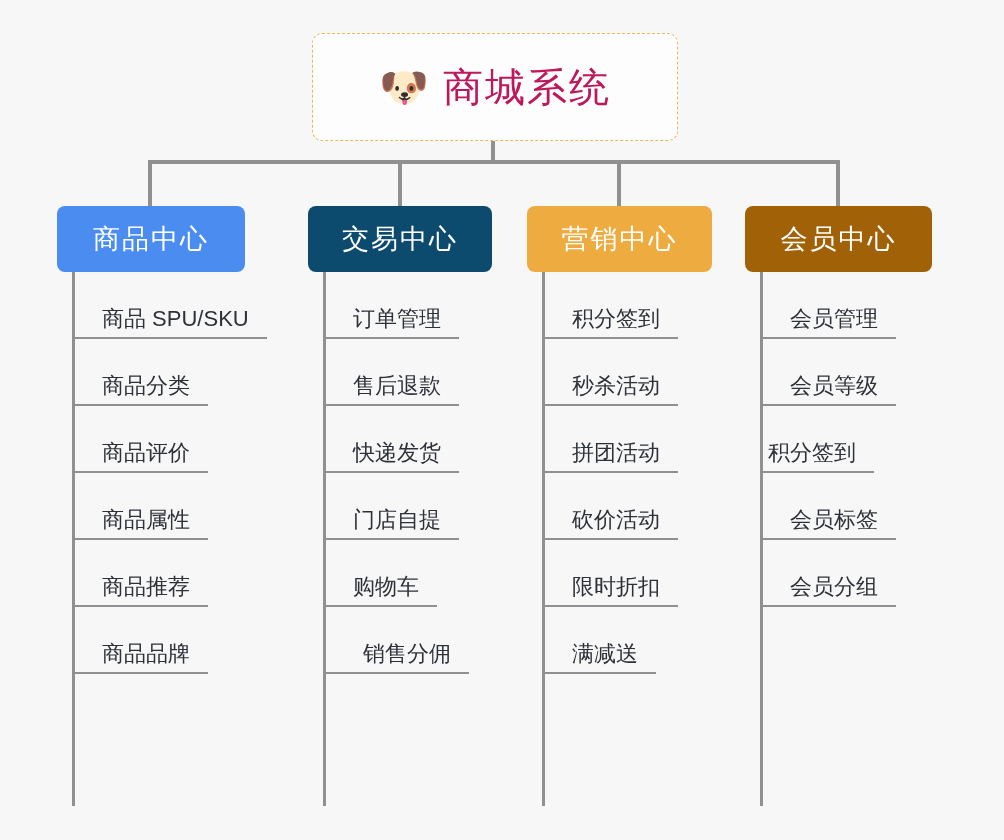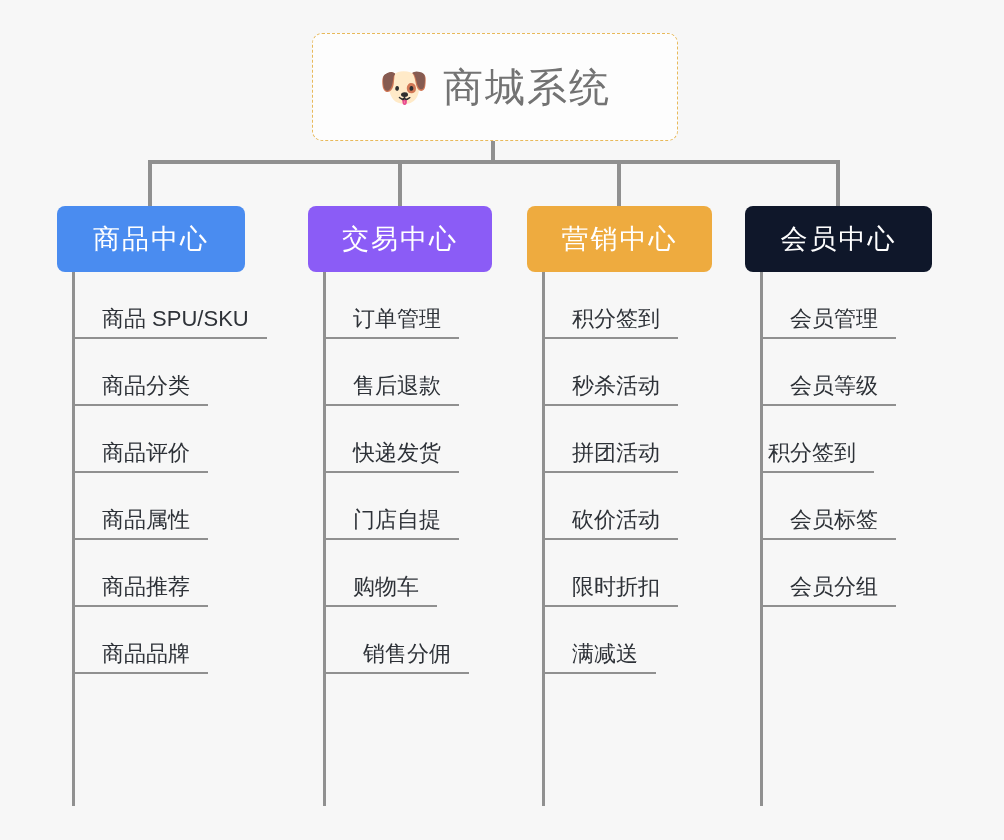--- a/index.html
+++ b/index.html
@@ -120,21 +120,21 @@
     line-height: 1.1;
   }
 </style>
 </head>
 <body style="background: rgb(247, 247, 247);">
 
 <div id="canvas">
 
   <div class="root-node" style="border-color: rgb(232, 185, 90);">
     <span class="root-icon">🐶</span>
-    <span class="root-title" style="color: #737373;">商城系统</span>
+    <span class="root-title" style="color: #be185d;">商城系统</span>
   </div>
 
   <div class="conn conn-stub" style="background: rgb(144, 144, 144);"></div>
   <div class="conn conn-bus" style="background: rgb(144, 144, 144);"></div>
   <div class="conn conn-drop" style="left: 148px; background: rgb(144, 144, 144);"></div>
   <div class="conn conn-drop" style="left: 398px; background: rgb(144, 144, 144);"></div>
   <div class="conn conn-drop" style="left: 617px; background: rgb(144, 144, 144);"></div>
   <div class="conn conn-drop" style="left: 836px; background: rgb(144, 144, 144);"></div>
 
   <div class="column" id="col-0" style="left:57px; width:188px;">
@@ -158,21 +158,21 @@
       <div class="leaf-item">
           <span class="leaf-inner" style="border-bottom-color: rgb(144, 144, 144);">商品推荐</span>
         </div>
       <div class="leaf-item">
           <span class="leaf-inner" style="border-bottom-color: rgb(144, 144, 144);">商品品牌</span>
         </div>
     </div>
   </div>
 
   <div class="column" id="col-1" style="left:308px; width:184px;">
-    <div class="cat-box" style="background: #8b5cf6; text-align: right;">
+    <div class="cat-box" style="background: #0c4a6e; text-align: right;">
       <span>交易中心</span>
     </div>
     <div class="leaf-list">
       <div class="spine" style="background: rgb(144, 144, 144); height: 534px;"></div>
       <div class="leaf-item">
           <span class="leaf-inner" style="border-bottom-color: rgb(144, 144, 144);">订单管理</span>
         </div>
       <div class="leaf-item">
           <span class="leaf-inner" style="border-bottom-color: rgb(144, 144, 144);">售后退款</span>
         </div>
@@ -212,21 +212,21 @@
       <div class="leaf-item">
           <span class="leaf-inner" style="border-bottom-color: rgb(144, 144, 144);">限时折扣</span>
         </div>
       <div class="leaf-item">
           <span class="leaf-inner" style="border-bottom-color: rgb(144, 144, 144);">满减送</span>
         </div>
     </div>
   </div>
 
   <div class="column" id="col-3" style="left:745px; width:187px;">
-    <div class="cat-box" style="background: #0f172a; text-align: center;">
+    <div class="cat-box" style="background: #a16207; text-align: center;">
       <span>会员中心</span>
     </div>
     <div class="leaf-list">
       <div class="spine" style="background: rgb(144, 144, 144); height: 534px;"></div>
       <div class="leaf-item">
           <span class="leaf-inner" style="border-bottom-color: rgb(144, 144, 144);">会员管理</span>
         </div>
       <div class="leaf-item">
           <span class="leaf-inner" style="border-bottom-color: rgb(144, 144, 144);">会员等级</span>
         </div>

